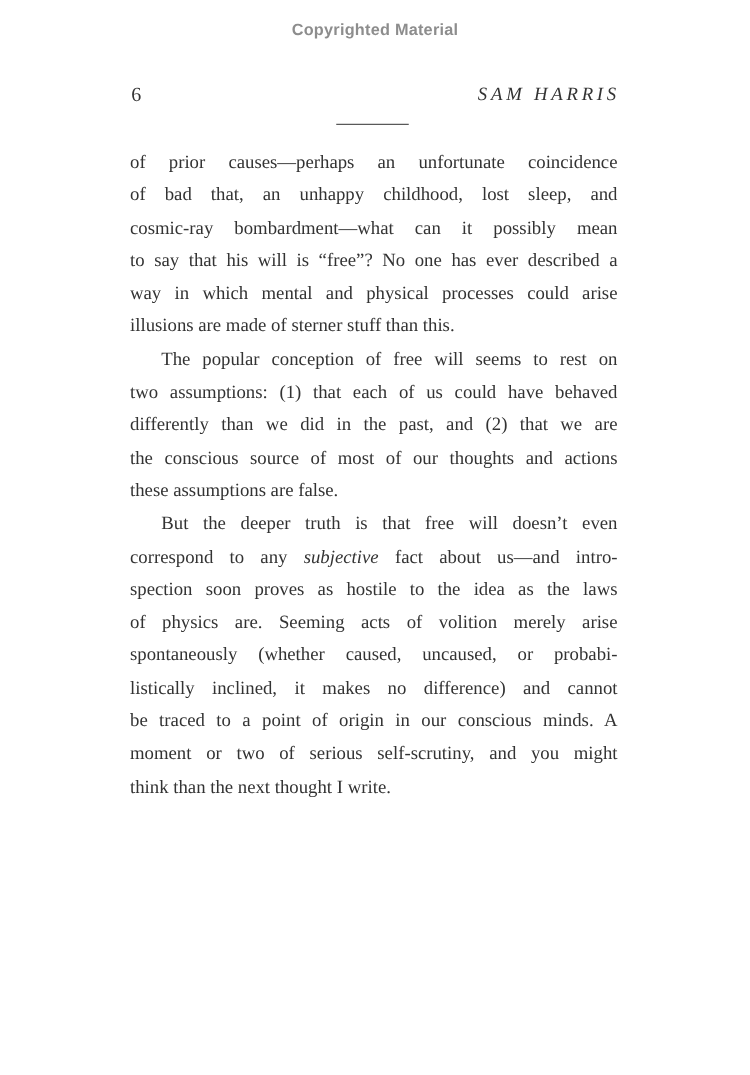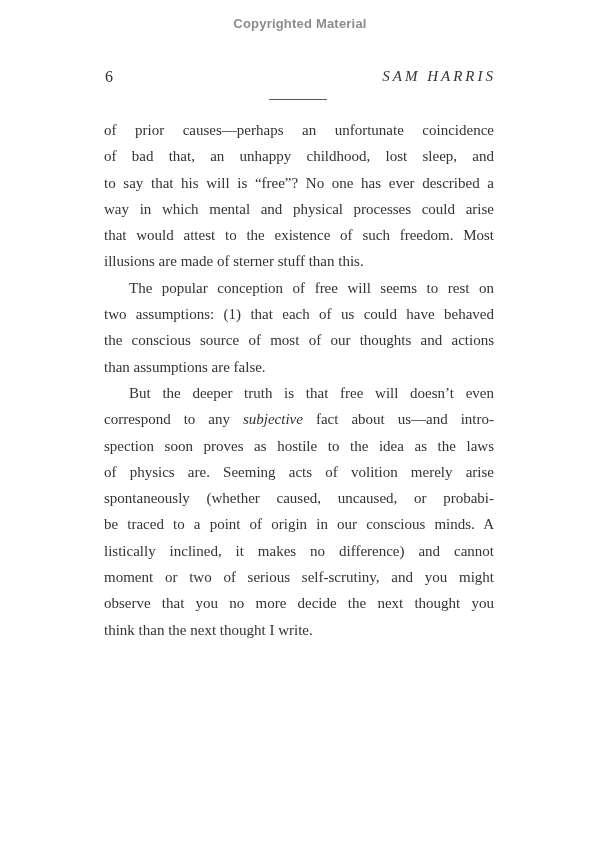--- a/index.html
+++ b/index.html
@@ -81,34 +81,34 @@
   <div class="header">
     <span class="pagenum">6</span>
     <div class="running-title">SAM HARRIS</div>
   </div>
 
   <div class="rule"></div>
 
   <div class="body-text" id="body-text">
       <div class="line">of prior causes—perhaps an unfortunate coincidence</div>
       <div class="line">of bad that, an unhappy childhood, lost sleep, and</div>
+      <div class="line">cosmic-ray bombardment—what can it possibly mean</div>
       <div class="line">to say that his will is “free”? No one has ever described a</div>
       <div class="line">way in which mental and physical processes could arise</div>
-      <div class="line">that would attest to the existence of such freedom. Most</div>
       <div class="line para-last">illusions are made of sterner stuff than this.</div>
       <div class="line indent">The popular conception of free will seems to rest on</div>
       <div class="line">two assumptions: (1) that each of us could have behaved</div>
+      <div class="line">differently than we did in the past, and (2) that we are</div>
       <div class="line">the conscious source of most of our thoughts and actions</div>
-      <div class="line para-last">than assumptions are false.</div>
+      <div class="line para-last">these assumptions are false.</div>
       <div class="line indent">But the deeper truth is that free will doesn’t even</div>
       <div class="line"><span>correspond to any </span><em>subjective</em><span> fact about us—and intro-</span></div>
       <div class="line">spection soon proves as hostile to the idea as the laws</div>
       <div class="line">of physics are. Seeming acts of volition merely arise</div>
       <div class="line">spontaneously (whether caused, uncaused, or probabi-</div>
+      <div class="line">listically inclined, it makes no difference) and cannot</div>
       <div class="line">be traced to a point of origin in our conscious minds. A</div>
-      <div class="line">listically inclined, it makes no difference) and cannot</div>
       <div class="line">moment or two of serious self-scrutiny, and you might</div>
-      <div class="line">observe that you no more decide the next thought you</div>
       <div class="line para-last">think than the next thought I write.</div>
     </div>
 
   <div class="copyright bottom">Copyrighted Material</div>
 </div>
 
 </body></html>

